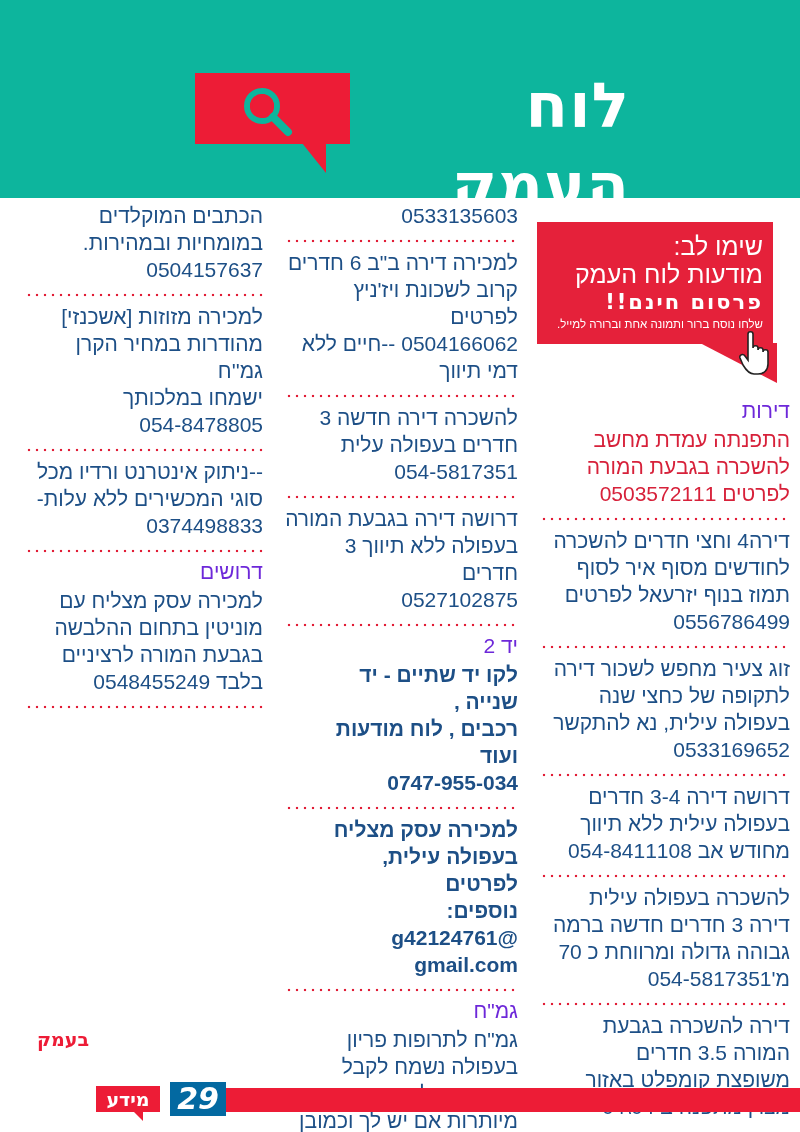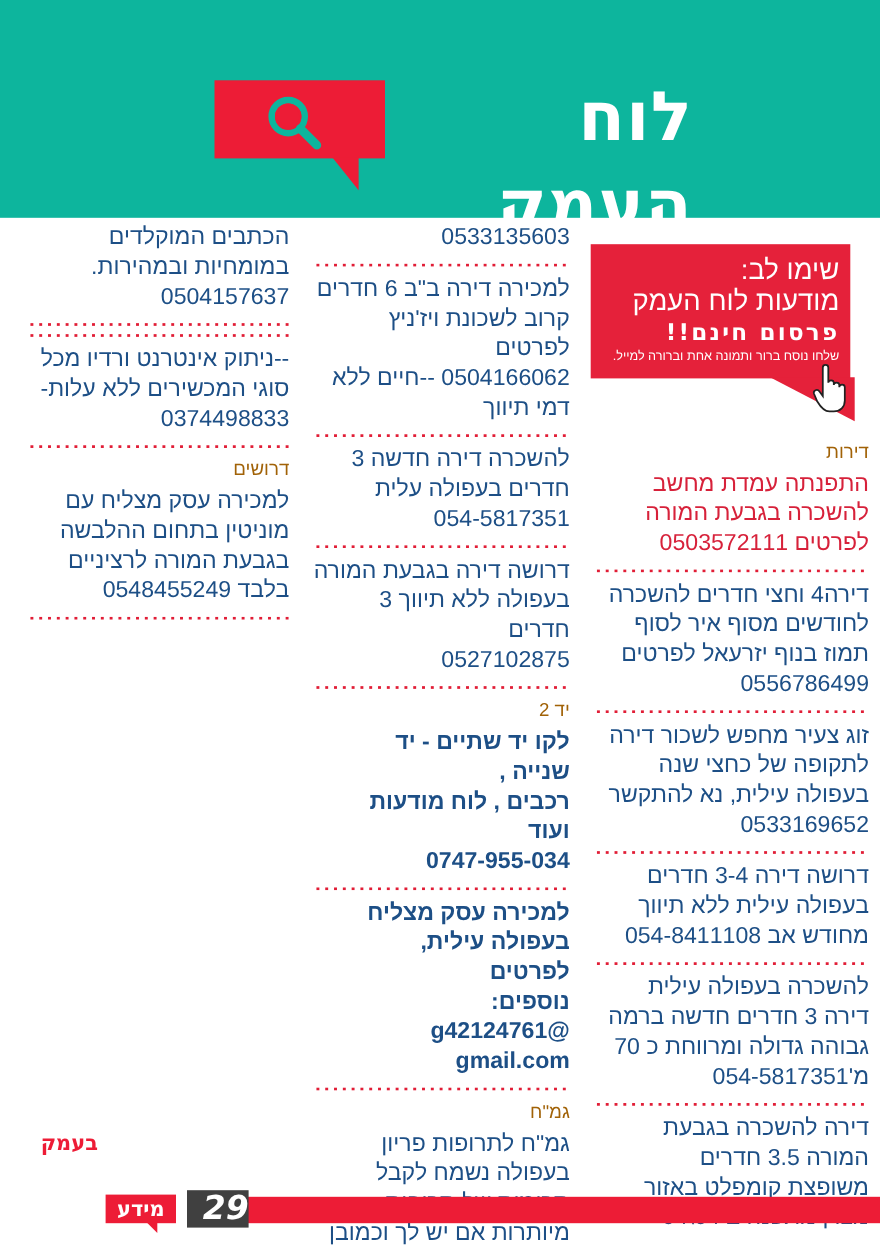--- a/index.html
+++ b/index.html
@@ -38,21 +38,21 @@
   .col-right { left: 540px; width: 250px; }
   .col-mid { left: 285px; width: 233px; }
   .col-left { left: 25px; width: 238px; }
 
   .ad {
     font-size: 21px; line-height: 27px; padding: 2px 0 4px 0;
     white-space: pre-line;
   }
   .ad.red { color: #d7213a; }
   .ad.bold { font-weight: bold; margin-left: 33px; }
-  .cat { color: #a16207; font-size: 17px; line-height: 26px; padding-top: 2px; }
+  .cat { color: #6d28d9; font-size: 21px; line-height: 26px; padding-top: 2px; }
   .divider {
     height: 4px; margin: 6px 0 4px 0;
     background-image: radial-gradient(circle, #e11d36 1.3px, transparent 1.6px);
     background-size: 8px 4px; background-repeat: repeat-x;
   }
 
   .notice {
     position: absolute; left: 537px; top: 222px; width: 236px; height: 122px;
     background: #e5213a; direction: rtl; text-align: right; color: #ffffff;
     padding: 10px 10px 0 24px;
@@ -87,22 +87,22 @@
     color: #ed1c36; font-weight: bold; font-size: 19px; line-height: 30px;
     direction: rtl; text-align: center; font-family: "DejaVu Sans", sans-serif;
   }
   .footer-logo-white {
     position: absolute; left: 96px; top: 1084px; width: 64px; height: 30px;
     color: #ffffff; font-weight: bold; font-size: 19px; line-height: 30px;
     direction: rtl; text-align: center; font-family: "DejaVu Sans", sans-serif;
   }
   .page-num {
     position: absolute; left: 170px; top: 1082px; width: 56px; height: 34px;
-    background: #404040; color: #ffffff; font-weight: bold; font-style: italic;
-    font-size: 30px; line-height: 34px; text-align: right;
+    background: #0369a1; color: #ffffff; font-weight: bold; font-style: italic;
+    font-size: 30px; line-height: 34px; text-align: center;
     font-family: "DejaVu Sans", sans-serif;
   }
   .page-num-gap {
     position: absolute; left: 164px; top: 1082px; width: 8px; height: 34px; background: #ffffff;
   }
 </style>
 </head>
 <body>
 
 <div class="header"></div>
@@ -194,20 +194,24 @@
   <div class="divider"></div>
   <div class="cat">שונות</div>
 
 </div>
 
 <div class="col col-left">
   <div class="ad">הכתבים המוקלדים
 במומחיות ובמהירות.
 0504157637</div>
   <div class="divider"></div>
+  <div class="ad">למכירה מזוזות [אשכנזי]
+מהודרות במחיר הקרן גמ''ח
+ישמחו במלכותך
+054-8478805</div>
   <div class="divider"></div>
   <div class="ad">--ניתוק אינטרנט ורדיו מכל
 סוגי המכשירים ללא עלות-
 0374498833</div>
   <div class="divider"></div>
   <div class="cat">דרושים</div>
   <div class="ad">למכירה עסק מצליח עם
 מוניטין  בתחום ההלבשה
 בגבעת המורה  לרציניים
 בלבד 0548455249</div>

